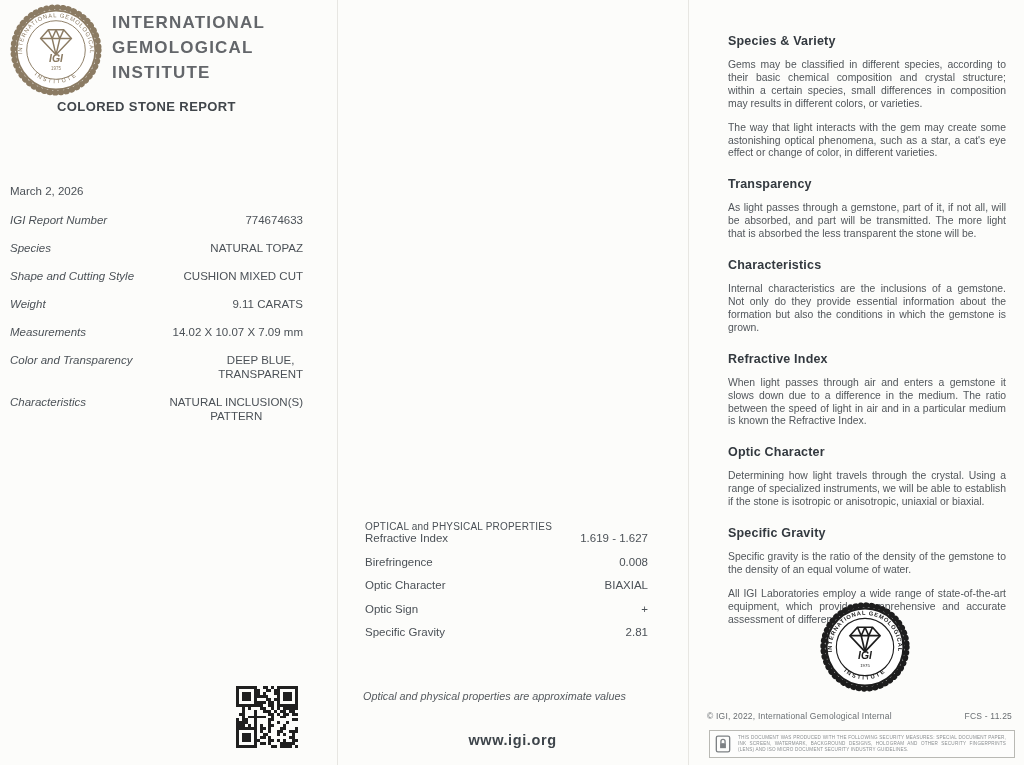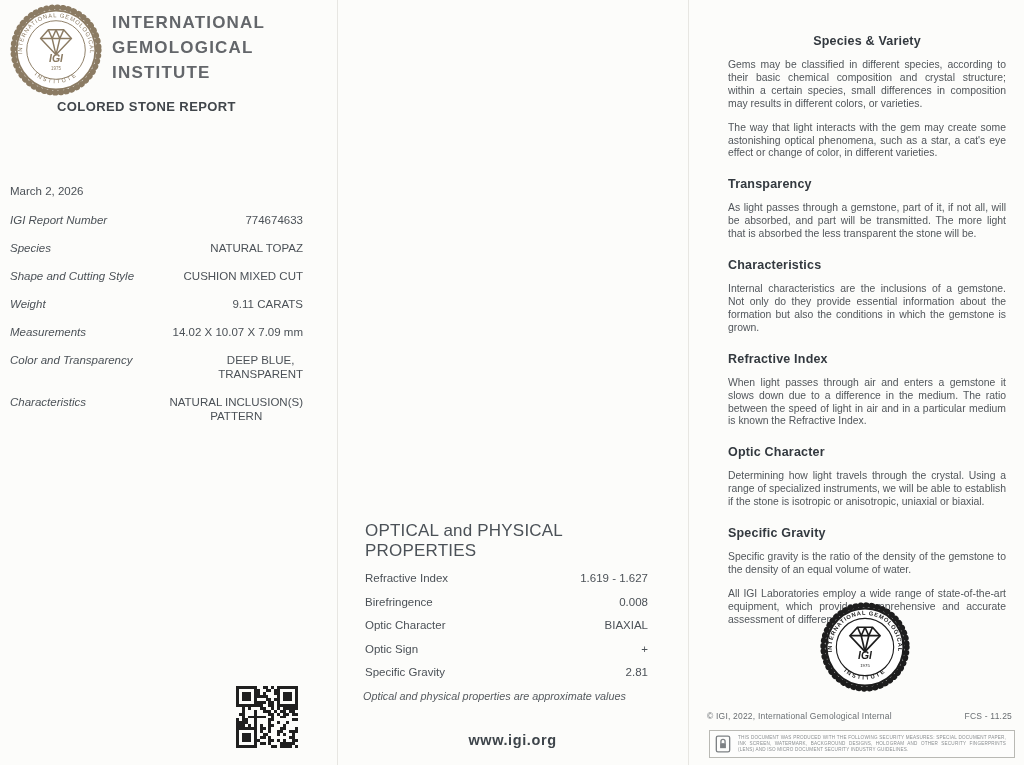--- a/index.html
+++ b/index.html
@@ -34,39 +34,39 @@
   .fields{position:absolute;left:10px;top:213px;width:293px;}
   .frow{
     display:flex;justify-content:space-between;align-items:flex-start;
     margin-bottom:14px;font-size:11.5px;color:#4b5157;line-height:14px;
   }
   .frow .lbl{white-space:nowrap;font-style:italic;}
   .frow .val{text-align:center;white-space:pre-line;max-width:165px;}
 
   
   .props{position:absolute;left:365px;top:521px;width:283px;color:#4b5157;}
-  .props .ptitle{font-size:17px;margin-bottom:11px;letter-spacing:.2px;}
+  .props .ptitle{font-size:10px;letter-spacing:.2px;}
   .prow{display:flex;justify-content:space-between;margin-bottom:10.5px;font-size:11.5px;line-height:13px;}
   .note{
     position:absolute;left:363px;top:690px;width:290px;
     font-size:10.8px;font-style:italic;color:#54595e;
   }
   .site{
     position:absolute;left:337px;top:732px;width:351px;text-align:center;
     font-size:14.5px;font-weight:bold;letter-spacing:.6px;color:#3e454b;
   }
   .qr{position:absolute;left:236px;top:686px;width:62px;height:62px;}
   .qr svg{display:block;fill:#1f1f1f;}
 
   
   .info{position:absolute;left:728px;top:34px;width:278px;color:#51565b;}
   .info h3{
     font-size:12.5px;color:#33393f;margin:17px 0 11px 0;letter-spacing:.2px;
   }
-  .info .sec:first-child h3{margin-top:0;text-align:center;}
+  .info .sec:first-child h3{margin-top:0;}
   .info p{
     font-size:10.4px;line-height:12.9px;margin:0 0 11px 0;text-align:justify;
   }
   .seal-black{position:absolute;left:818px;top:600px;width:94px;height:94px;color:#1d1d1d;}
 
   .foot{
     position:absolute;left:707px;top:711px;width:305px;
     display:flex;justify-content:space-between;
     font-size:8.5px;color:#696e72;letter-spacing:.2px;
   }

